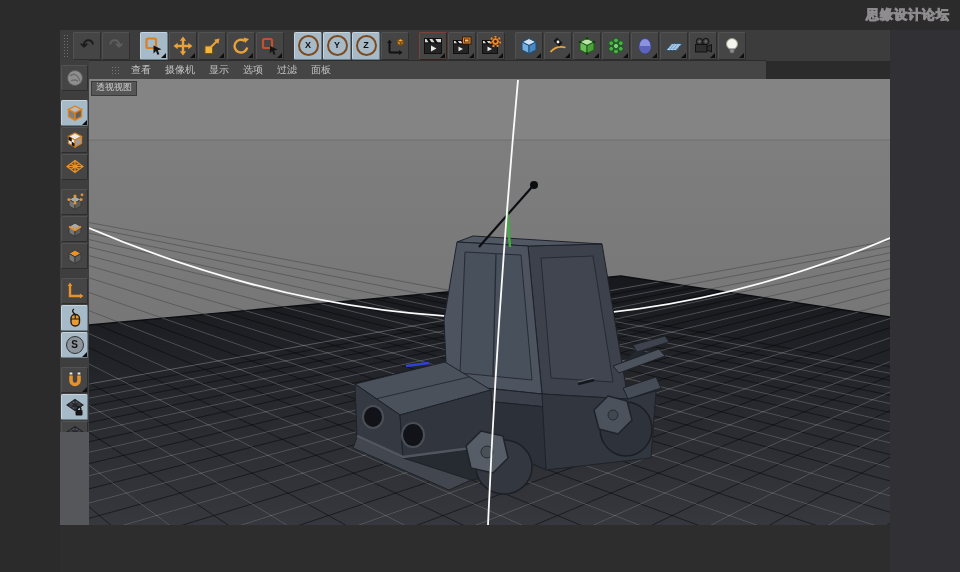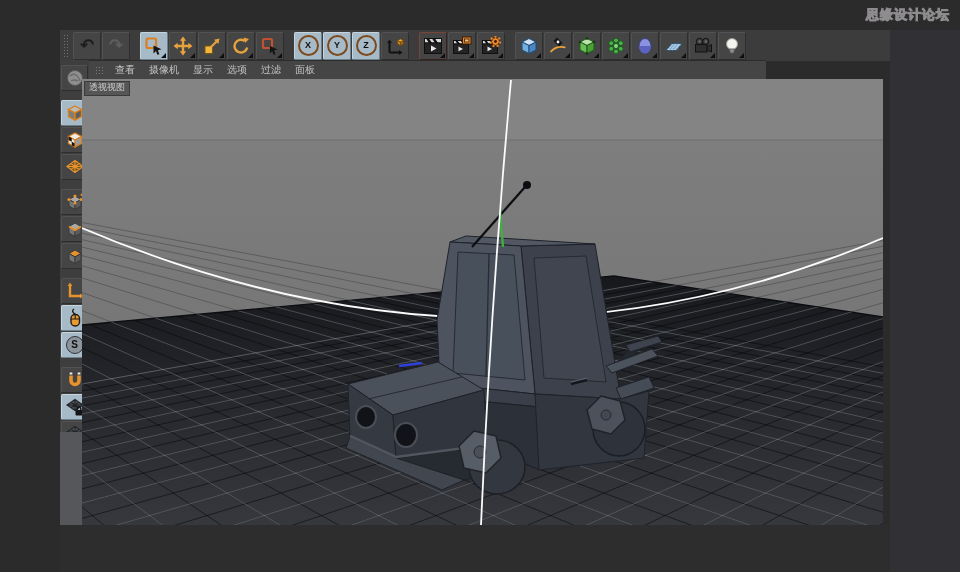--- a/index.html
+++ b/index.html
@@ -43,27 +43,27 @@
           border-left:5px solid transparent;border-bottom:5px solid #0e0e0e;}
   .gap{height:8px;flex:0 0 auto;}
   .snap-circle{width:16px;height:16px;border-radius:50%;background:#8d949b;border:1.5px solid #30353a;
           display:flex;align-items:center;justify-content:center;}
   .snap-circle span{font-size:10px;font-weight:bold;color:#101214;line-height:1;}
   .side-ext{position:absolute;left:60px;top:432px;width:29px;height:93px;background:#55575b;}
 
   
   .menubar{position:absolute;left:89px;top:60px;width:677px;height:19px;background:#454545;
            border-top:1px solid #2c2c2c;box-sizing:border-box;display:flex;align-items:center;
-           padding-left:6px;color:#c3c3c3;font-size:10px;}
+           padding-left:22px;color:#c3c3c3;font-size:10px;}
   .handle-grid{width:9px;height:9px;margin-right:4px;
            background-image:radial-gradient(#7a7a7a 35%,transparent 40%);background-size:3px 3px;}
   .menu-item{padding:0 7px;cursor:pointer;white-space:nowrap;}
 
   
-  .viewport{position:absolute;left:82px;top:79px;width:801px;height:446px;background:#4c1d95;
+  .viewport{position:absolute;left:89px;top:79px;width:801px;height:446px;background:#4c1d95;
             overflow:hidden;box-shadow:inset 1px 0 0 #97999c;}
   .viewport svg{position:absolute;left:0;top:0;display:block;}
   .vp-label{position:absolute;left:2px;top:2px;background:#565656;border:1px solid #3a3a3a;
             color:#cbcbcb;font-size:9px;padding:1px 4px 2px;line-height:1.1;}
   #ggrid line{stroke:rgba(28,28,32,0.30);stroke-width:1;}
   #dgridD line{stroke:rgba(6,7,9,0.55);stroke-width:1;}
   #dgridL line{stroke:rgba(196,201,209,0.34);stroke-width:1;}
 
   
   .right-panel{position:absolute;left:890px;top:30px;width:70px;height:542px;background:#313135;}

